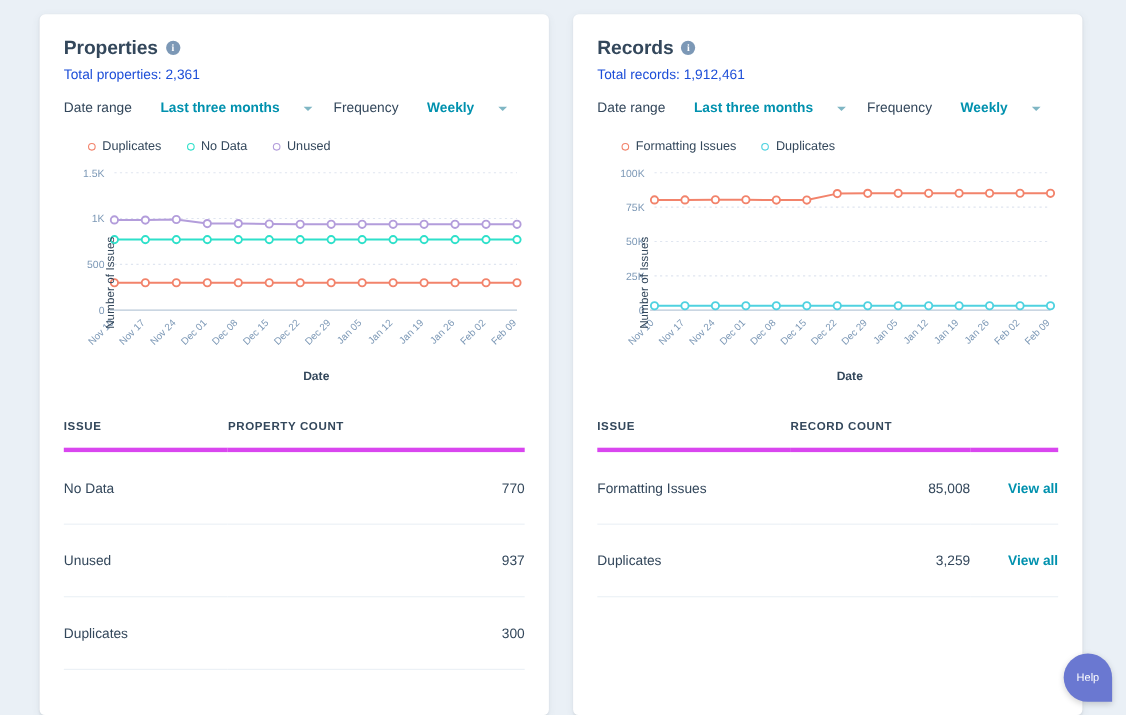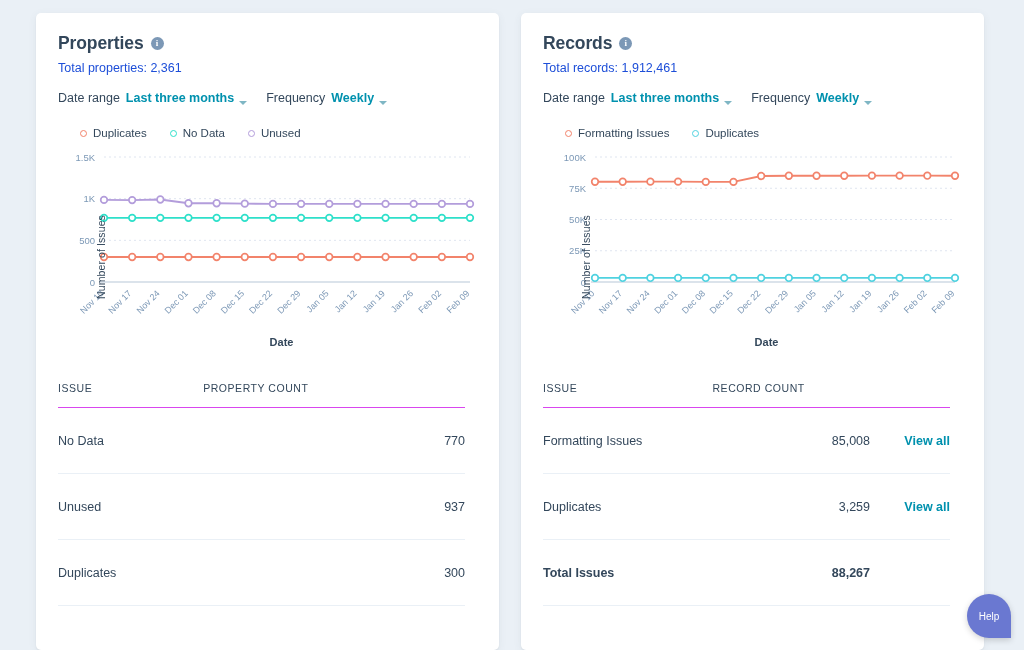--- a/index.html
+++ b/index.html
@@ -17,21 +17,21 @@
     padding: 13px 28px 0 36px;
     display: flex;
     gap: 22px;
   }
   .card {
     position: relative;
     width: 463px;
     background: #ffffff;
     border-radius: 5px;
     box-shadow: 0 1px 2px rgba(0,0,0,0.06), 0 2px 8px rgba(65,84,106,0.07);
-    padding: 20px 34px 0 22px;
+    padding: 20px 22px 0 22px;
     overflow: hidden;
     flex: 0 0 463px;
   }
 
   
   .card-title-row {
     display: flex; align-items: center; gap: 7px;
     margin-bottom: 7px;
   }
   .card-title {
@@ -50,21 +50,21 @@
     font-size: 12.5px; color: #1d4ed8; margin-bottom: 16px;
   }
   .controls {
     display: flex; align-items: center; font-size: 12.5px;
     color: #33475b; margin-bottom: 22px;
   }
   .control-label { color: #33475b; margin-right: 6px; }
   .control-sep { width: 19px; display: inline-block; }
   .dropdown {
     color: #0091ae; font-weight: bold; cursor: pointer;
-    display: inline-flex; align-items: flex-end; gap: 5px;
+    display: inline-flex; align-items: center; gap: 22px; margin-left: 20px;
   }
   .caret {
     width: 0; height: 0;
     border-left: 4px solid transparent;
     border-right: 4px solid transparent;
     border-top: 4.5px solid #7fb6c4;
     display: inline-block;
     margin-top: 2px;
   }
 
@@ -94,24 +94,24 @@
     position: absolute; bottom: 16px; left: 0; right: 0;
     text-align: center; font-size: 11px; font-weight: bold; color: #33475b;
     padding-left: 40px;
   }
   text.tick { font-family: "Liberation Sans", sans-serif; font-size: 9.5px; fill: #7c98b6; }
   text.xtick { font-family: "Liberation Sans", sans-serif; font-size: 9px; fill: #7c98b6; }
 
   
   .data-table { width: 100%; border-collapse: collapse; }
   .data-table th {
-    text-align: left; font-size: 10.5px; font-weight: normal;
+    text-align: left; font-size: 10.5px; font-weight: bold;
     letter-spacing: 0.55px; color: #33475b;
     padding: 0 0 13px 0;
-    border-bottom: 1px solid #d946ef;
+    border-bottom: 4px solid #d946ef;
   }
   .data-table th.num { text-align: left; }
   .data-table th.act { width: 80px; }
   .data-table td {
     font-size: 12.5px; color: #33475b;
     padding: 26px 0 25px 0;
     border-bottom: 1px solid #eaf0f6;
     vertical-align: middle;
   }
   .data-table td.num { text-align: right; }
@@ -379,25 +379,20 @@
           <tr>
             <td class="tbl-pad-left">Formatting Issues</td>
             <td class="num">85,008</td>
             <td class="act tbl-pad-right"><a class="view-all">View all</a></td>
           </tr>
           <tr>
             <td class="tbl-pad-left">Duplicates</td>
             <td class="num">3,259</td>
             <td class="act tbl-pad-right"><a class="view-all">View all</a></td>
           </tr>
-          <tr class="total">
-            <td class="tbl-pad-left">Total Issues</td>
-            <td class="num">88,267</td>
-            <td class="act tbl-pad-right"></td>
-          </tr>
         </tbody>
     </table>
   </section>
 
   <div class="help-btn">
     <span>Help</span>
   </div>
 </div>
 
 </body></html>

